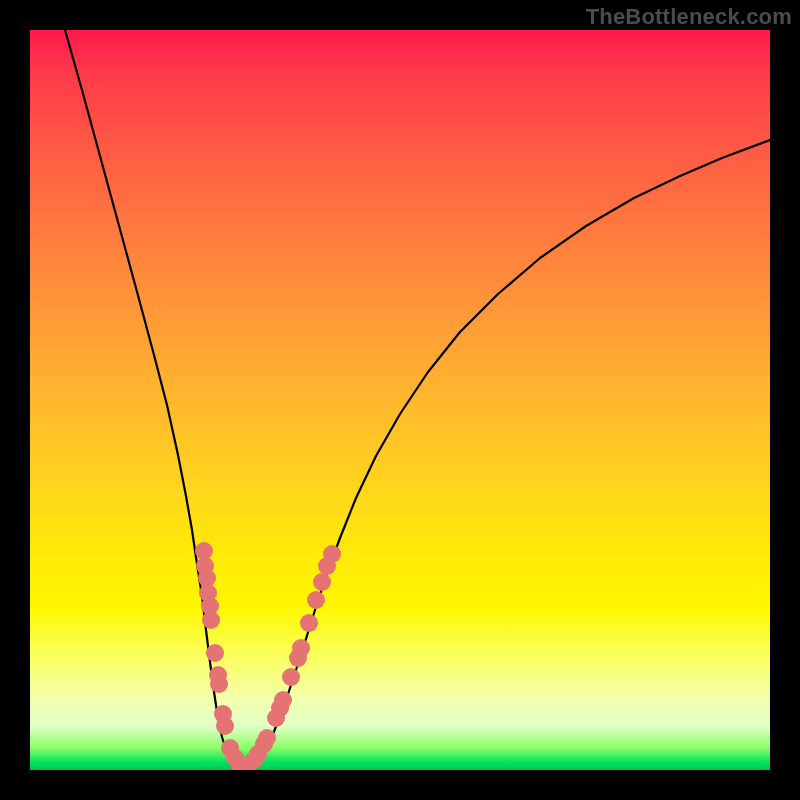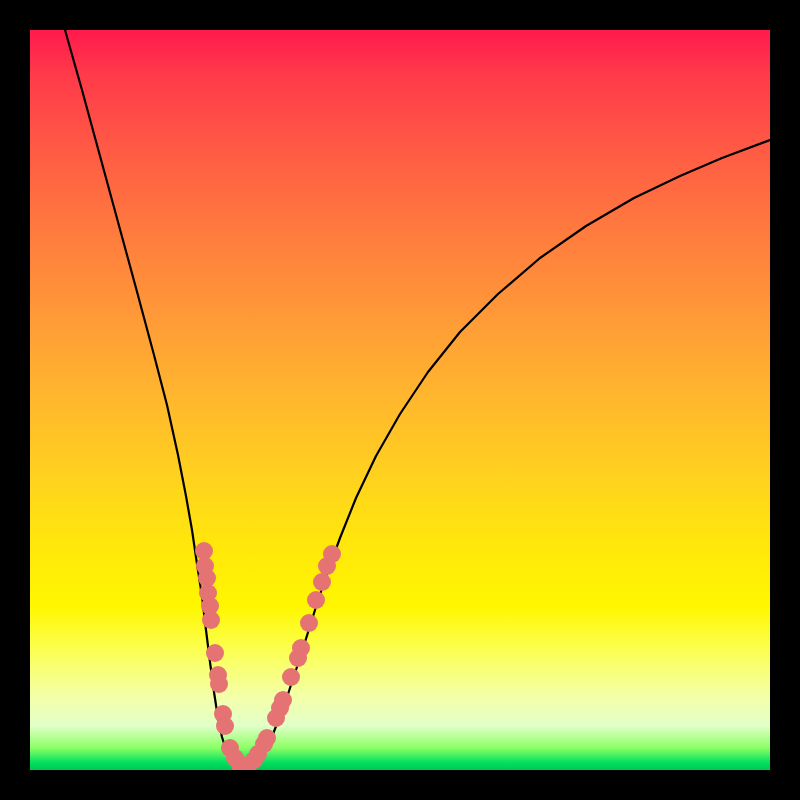--- a/index.html
+++ b/index.html
@@ -93,13 +93,14 @@
         <circle cx="261" cy="647" r="9" fill="#e57373" stroke="#d86a6a" stroke-width="0"></circle>
         <circle cx="268" cy="628" r="9" fill="#e57373" stroke="#d86a6a" stroke-width="0"></circle>
         <circle cx="271" cy="618" r="9" fill="#e57373" stroke="#d86a6a" stroke-width="0"></circle>
         <circle cx="279" cy="593" r="9" fill="#e57373" stroke="#d86a6a" stroke-width="0"></circle>
         <circle cx="286" cy="570" r="9" fill="#e57373" stroke="#d86a6a" stroke-width="0"></circle>
         <circle cx="292" cy="552" r="9" fill="#e57373" stroke="#d86a6a" stroke-width="0"></circle>
         <circle cx="297" cy="536" r="9" fill="#e57373" stroke="#d86a6a" stroke-width="0"></circle>
         <circle cx="302" cy="524" r="9" fill="#e57373" stroke="#d86a6a" stroke-width="0"></circle>
       </svg>
   </div>
+  <div class="watermark">TheBottleneck.com</div>
 </div>
 
 </body></html>

